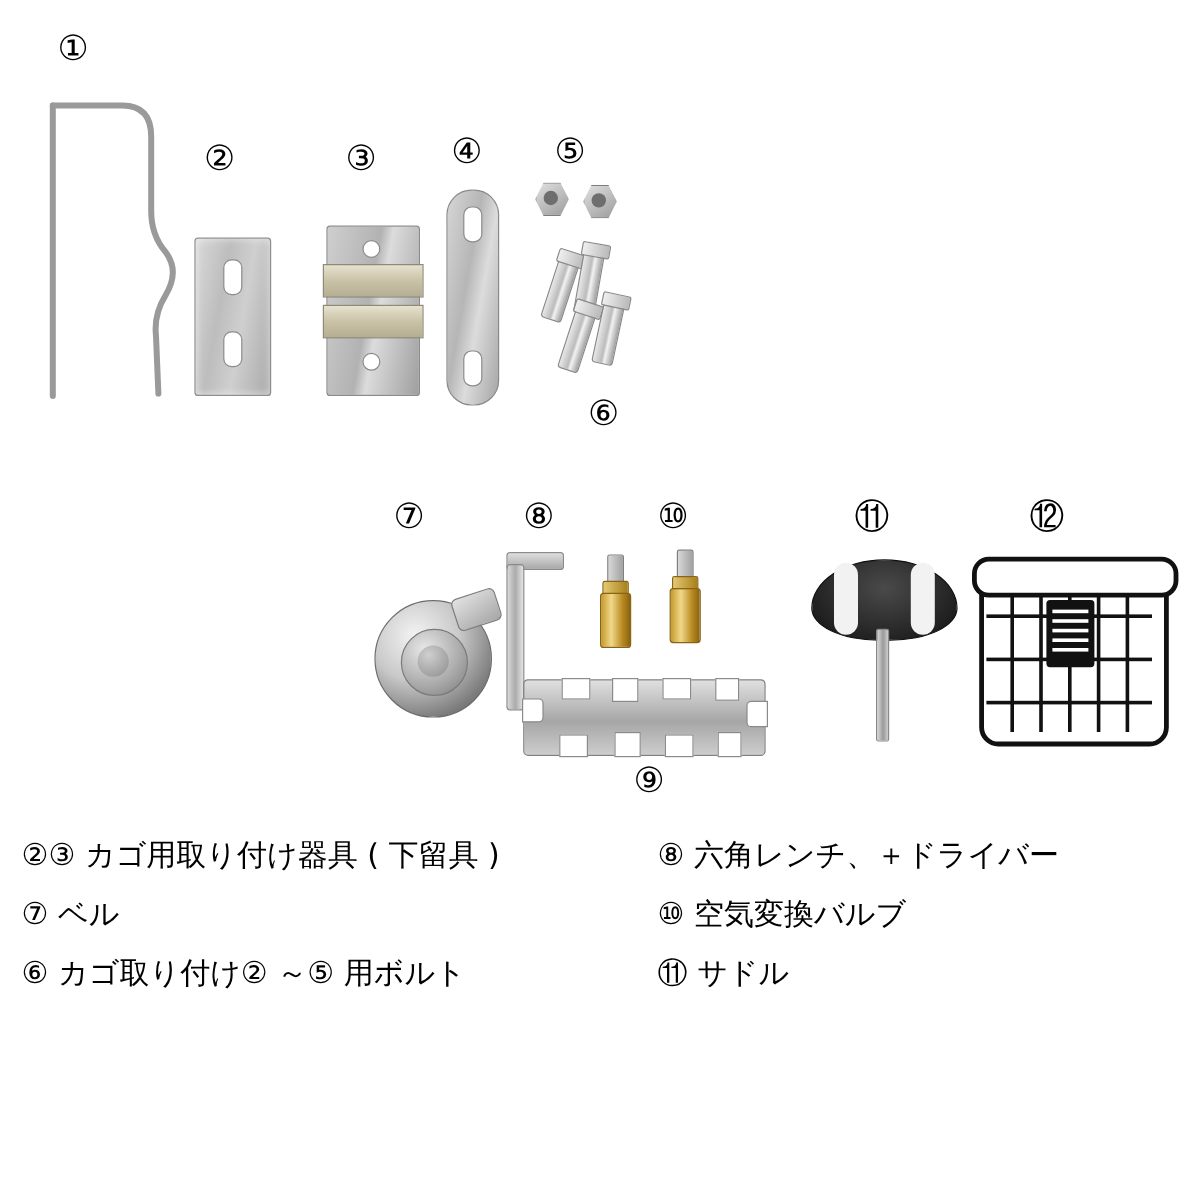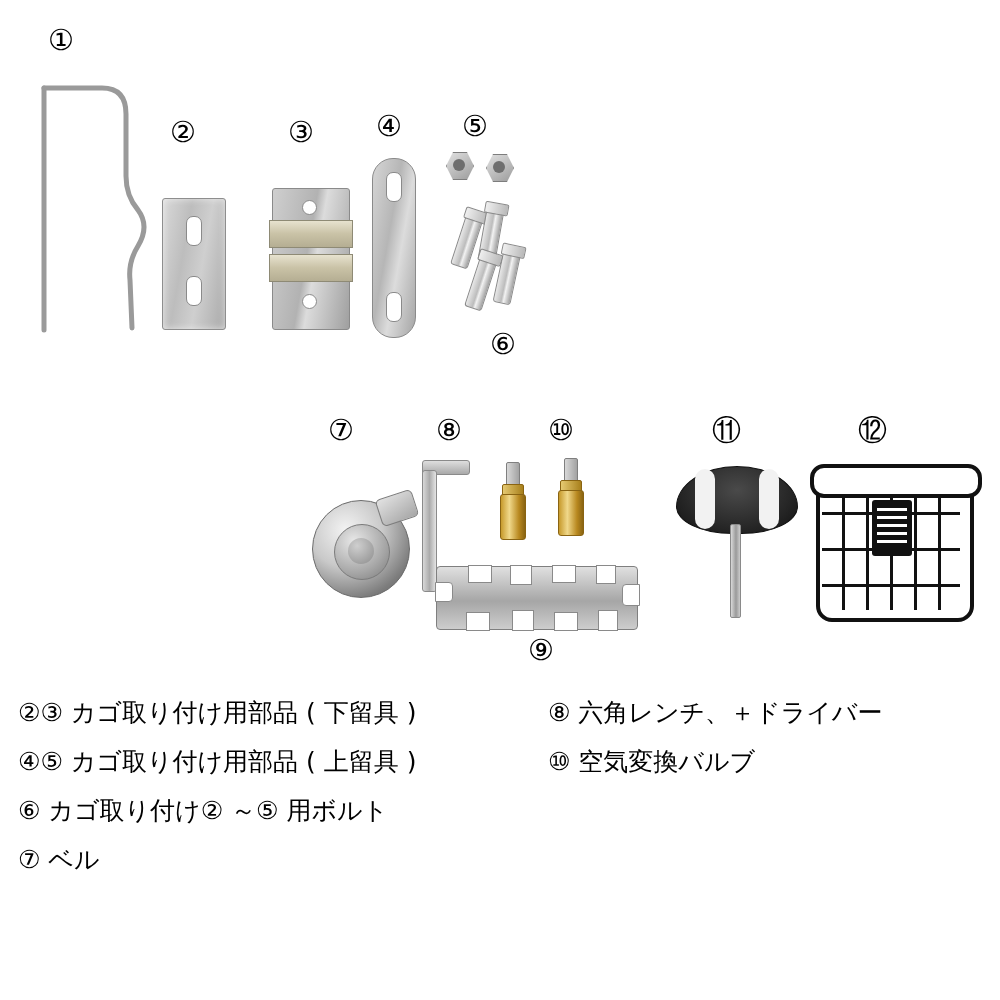--- a/index.html
+++ b/index.html
@@ -366,24 +366,24 @@
           <i style="top:16px;"></i>
           <i style="top:24px;"></i>
           <i style="top:32px;"></i>
           <i style="top:40px;"></i>
       </div>
     </div>
     <div class="basket-rim" style="left:4px; top:6px;"></div>
   </div>
 
   <div class="legend legend-col-left">
-    <div class="legend-item">②③ カゴ取り付け用部品 ( 下留具 )</div>
-    <div class="legend-item">④⑤ カゴ取り付け用部品 ( 上留具 )</div>
+    <div class="legend-item">②③ カゴ用取り付け器具 ( 下留具 )</div>
+    <div class="legend-item">⑦ ベル</div>
     <div class="legend-item">⑥ カゴ取り付け② ～⑤ 用ボルト</div>
-    <div class="legend-item">⑦ ベル</div>
   </div>
 
   <div class="legend legend-col-right">
     <div class="legend-item">⑧ 六角レンチ、＋ドライバー</div>
     <div class="legend-item">⑩ 空気変換バルブ</div>
+    <div class="legend-item">⑪ サドル</div>
   </div>
 
 </div>
 
 </body></html>

